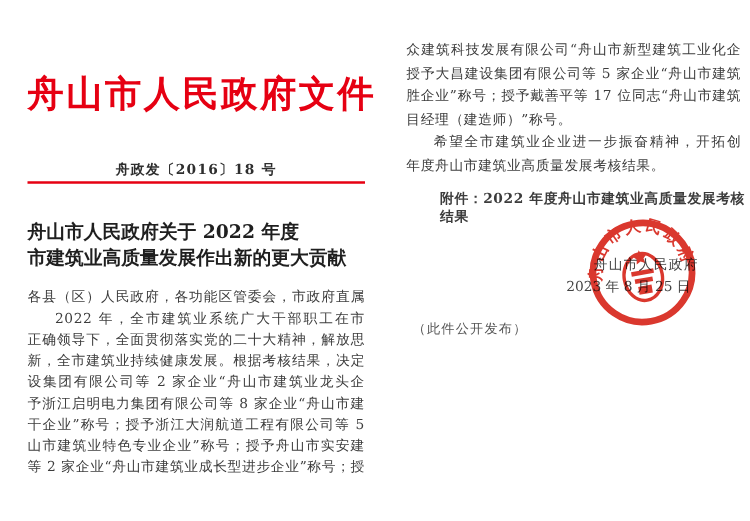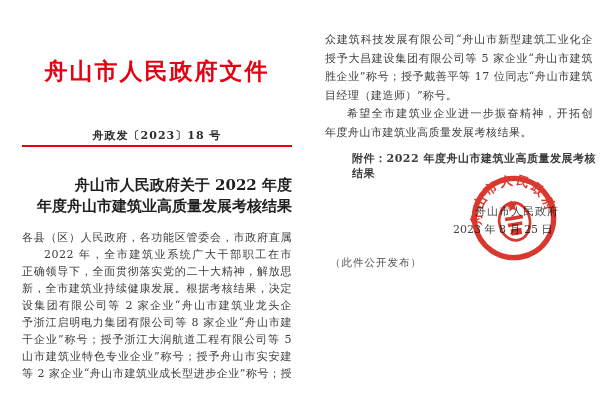--- a/index.html
+++ b/index.html
@@ -17,21 +17,21 @@
   .col-left {
     position: absolute;
     left: 22px; top: 0;
     width: 270px; height: 417px;
   }
   .red-header {
     position: absolute;
     left: 0; top: 56px;
     width: 100%;
     text-align: center;
-    font-size: 23px;
+    font-size: 29px;
     font-weight: bold;
     letter-spacing: 2px;
     color: #e60012;
     white-space: nowrap;
   }
   .doc-number {
     position: absolute;
     left: 0; top: 128px;
     width: 100%;
     text-align: center;
@@ -43,21 +43,21 @@
   .red-rule {
     position: absolute;
     left: 0; top: 145px;
     width: 100%; height: 2px;
     background: #e60012;
   }
   .doc-title {
     position: absolute;
     left: 0; top: 175px;
     width: 100%;
-    text-align: right;
+    text-align: left;
     font-size: 15px;
     font-weight: bold;
     line-height: 21px;
     color: #1f1f1f;
   }
   .body-block { position: absolute; left: 0; width: 100%; }
   .bb-left { top: 229px; }
   .line {
     font-size: 11px;
     color: #3c3c3c;
@@ -124,27 +124,27 @@
 </style>
 </head>
 <body>
 
 <div class="page">
 
   <div class="col-left">
 
     <div class="red-header">舟山市人民政府文件</div>
 
-    <div class="doc-number">舟政发〔2023〕18 号</div>
+    <div class="doc-number">舟政发〔2016〕18 号</div>
 
     <div class="red-rule"></div>
 
     <div class="doc-title">
       <div>舟山市人民政府关于 2022 年度</div>
-      <div>年度舟山市建筑业高质量发展考核结果</div>
+      <div>市建筑业高质量发展作出新的更大贡献</div>
     </div>
 
     <div class="body-block bb-left">
       <div class="line fill">各县（区）人民政府，各功能区管委会，市政府直属各单位：</div>
       <div class="line fill indent">2022 年，全市建筑业系统广大干部职工在市委、市政府的</div>
       <div class="line fill">正确领导下，全面贯彻落实党的二十大精神，解放思想，创业创</div>
       <div class="line fill">新，全市建筑业持续健康发展。根据考核结果，决定授予大昌建</div>
       <div class="line fill">设集团有限公司等 2 家企业“舟山市建筑业龙头企业”称号；授</div>
       <div class="line fill">予浙江启明电力集团有限公司等 8 家企业“舟山市建筑业重点骨</div>
       <div class="line fill">干企业”称号；授予浙江大润航道工程有限公司等 5 家企业“舟</div>

